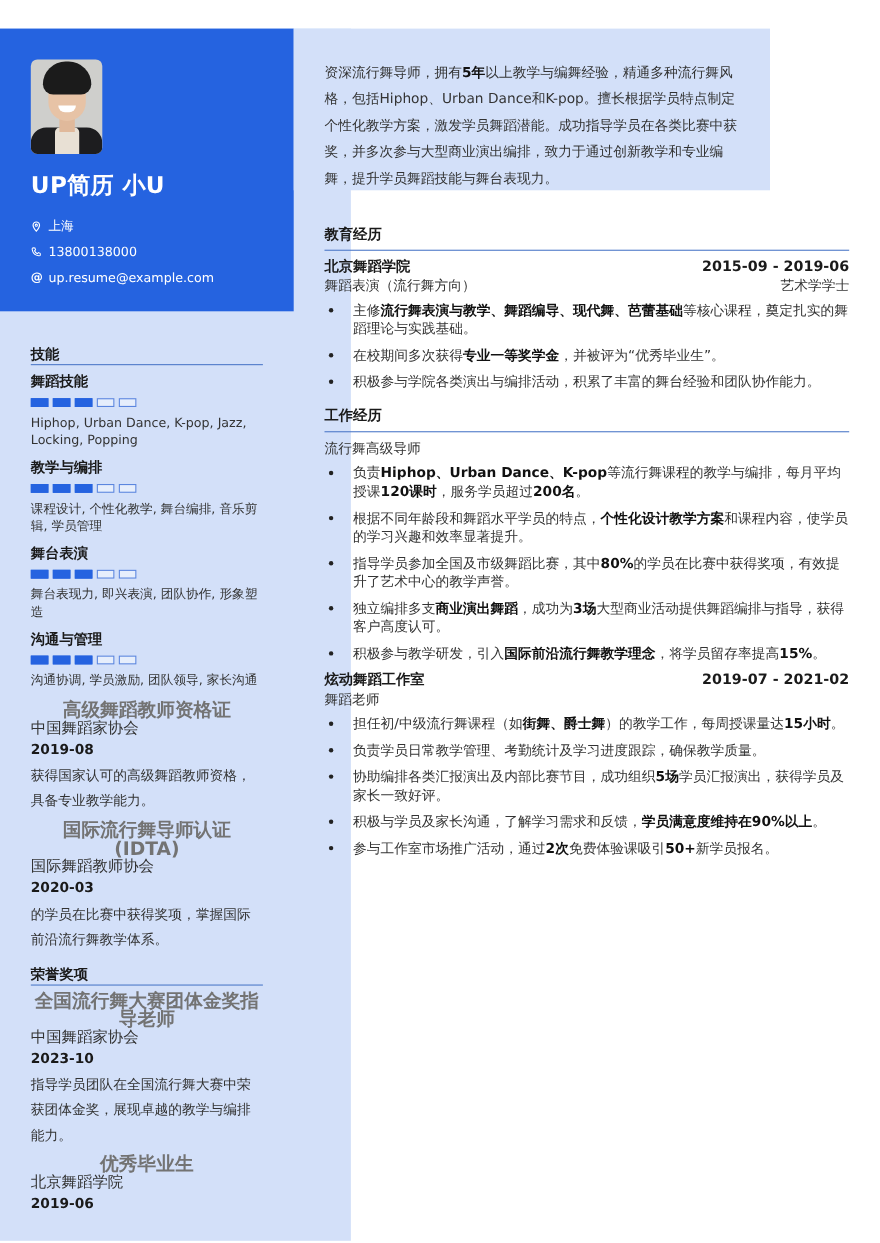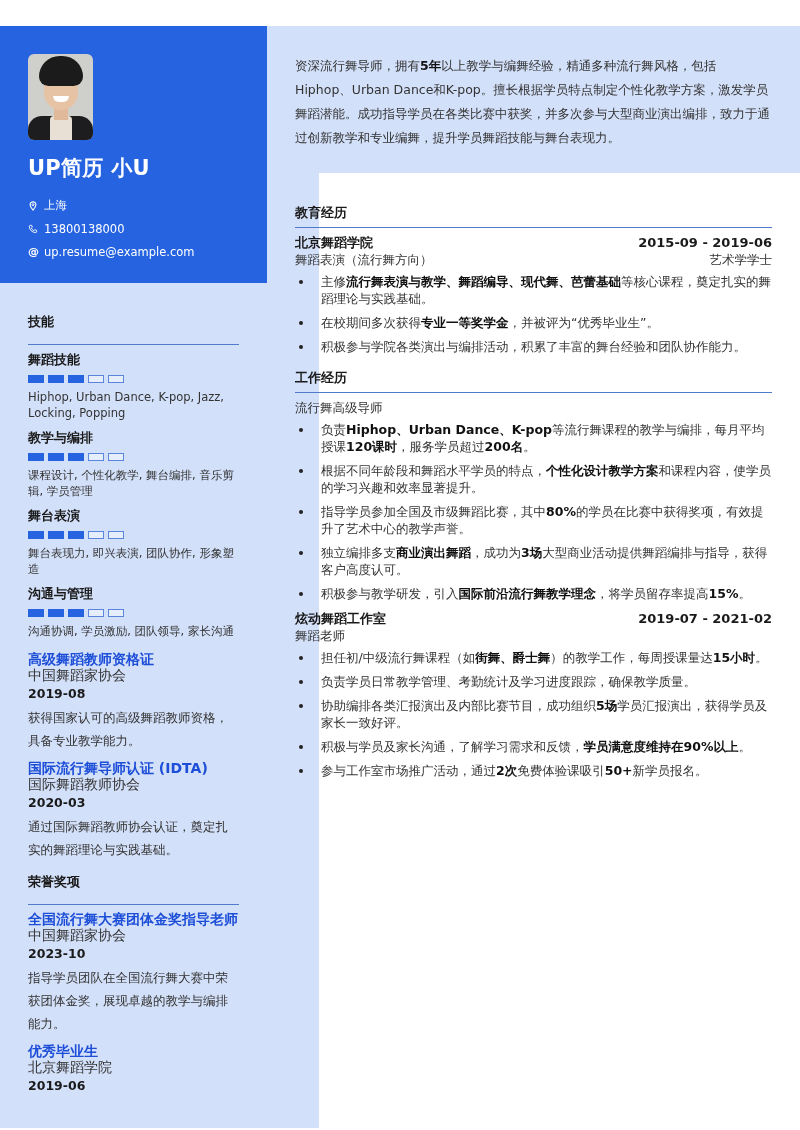--- a/index.html
+++ b/index.html
@@ -19,37 +19,37 @@
   .avatar .jacket { position: absolute; left: 0; top: 62px; width: 65px; height: 30px; background: #1d1d1f; border-radius: 14px 14px 0 0; }
   .avatar .shirt { position: absolute; left: 22px; top: 62px; width: 22px; height: 26px; background: #e8e0d4; border-radius: 4px 4px 0 0; }
 
   .name { margin-top: 14px; font-size: 21px; font-weight: bold; letter-spacing: 0.3px; }
   .contacts { margin-top: 12px; }
   .contact { display: flex; align-items: center; font-size: 11.5px; height: 23px; }
   .contact .ico { width: 16px; font-size: 11px; display: inline-flex; align-items: center; justify-content: flex-start; }
   .contact svg { width: 10px; height: 10px; }
 
   .left-body { position: absolute; left: 28px; top: 287px; width: 211px; }
-  .l-sec-title { font-size: 13px; font-weight: bold; color: #1a1a1a; padding-bottom: 13px; border-bottom: 1.5px solid #4f7bc9; margin-bottom: 6px; }
+  .l-sec-title { font-size: 13px; font-weight: bold; color: #1a1a1a; padding-bottom: 0; border-bottom: 1.5px solid #4f7bc9; margin-bottom: 6px; }
   .skill { margin-bottom: 8px; }
   .skill-name { font-size: 13px; font-weight: bold; color: #1a1a1a; margin-bottom: 6px; }
   .bars { display: flex; gap: 4px; margin-bottom: 6px; }
   .bar { width: 16px; height: 8px; border: 1px solid #2563e0; }
   .bar.on { background: #2563e0; }
   .bar.off { background: #e6eefc; border-color: #5b86df; }
   .skill-desc { font-size: 11.5px; color: #333; line-height: 16px; }
 
   .cert { margin-bottom: 8px; }
-  .cert-title { font-size: 14px; font-weight: bold; color: #1d4ed8; line-height: 17px; }
+  .cert-title { font-size: 17px; font-weight: bold; color: #737373; line-height: 17px; text-align: center; }
   .cert-org { font-size: 14px; color: #333; line-height: 17px; font-family: Liberation Mono, monospace; }
   .cert-date { font-size: 12.5px; font-weight: bold; color: #1a1a1a; line-height: 17px; }
   .cert-desc { font-size: 12.5px; color: #333; line-height: 23px; margin-top: 4px; }
 
   
-  .summary { position: absolute; left: 267px; top: 0; width: 533px; height: 147px; background: #d3e0f9; padding: 28px 28px 0 28px; font-size: 12.5px; line-height: 24px; color: #333; }
+  .summary { position: absolute; left: 267px; top: 0; width: 433px; height: 147px; background: #d3e0f9; padding: 28px 28px 0 28px; font-size: 12.5px; line-height: 24px; color: #333; }
   .summary b { color: #111; }
 
   .main { position: absolute; left: 295px; top: 178px; width: 477px; }
   .r-sec { margin-bottom: 14px; }
   .r-sec-title { font-size: 13px; font-weight: bold; color: #1a1a1a; padding-bottom: 5px; border-bottom: 1.5px solid #4f7bc9; margin-bottom: 6px; }
   .entry-head { display: flex; justify-content: space-between; font-size: 13px; font-weight: bold; color: #1a1a1a; line-height: 17px; }
   .entry-sub { display: flex; justify-content: space-between; font-size: 12.5px; color: #333; line-height: 17px; }
   ul.bullets { list-style: none; margin-top: 5px; margin-bottom: 8px; }
   ul.bullets li { position: relative; padding-left: 26px; font-size: 12.5px; line-height: 17px; color: #333; margin-bottom: 7px; }
   ul.bullets li::before { content: ""; position: absolute; left: 4px; top: 7px; width: 4px; height: 4px; border-radius: 50%; background: #222; }
@@ -152,21 +152,21 @@
             <div class="cert">
               <div class="cert-title">高级舞蹈教师资格证</div>
               <div class="cert-org">中国舞蹈家协会</div>
               <div class="cert-date">2019-08</div>
               <div class="cert-desc">获得国家认可的高级舞蹈教师资格，具备专业教学能力。</div>
             </div>
             <div class="cert">
               <div class="cert-title">国际流行舞导师认证 (IDTA)</div>
               <div class="cert-org">国际舞蹈教师协会</div>
               <div class="cert-date">2020-03</div>
-              <div class="cert-desc">通过国际舞蹈教师协会认证，奠定扎实的舞蹈理论与实践基础。</div>
+              <div class="cert-desc">的学员在比赛中获得奖项，掌握国际前沿流行舞教学体系。</div>
             </div>
           </div>
       </section>
 
       <section style="margin-top:12px;">
         <div class="l-sec-title">荣誉奖项</div>
         <div id="honors-list">
             <div class="cert">
               <div class="cert-title">全国流行舞大赛团体金奖指导老师</div>
               <div class="cert-org">中国舞蹈家协会</div>

